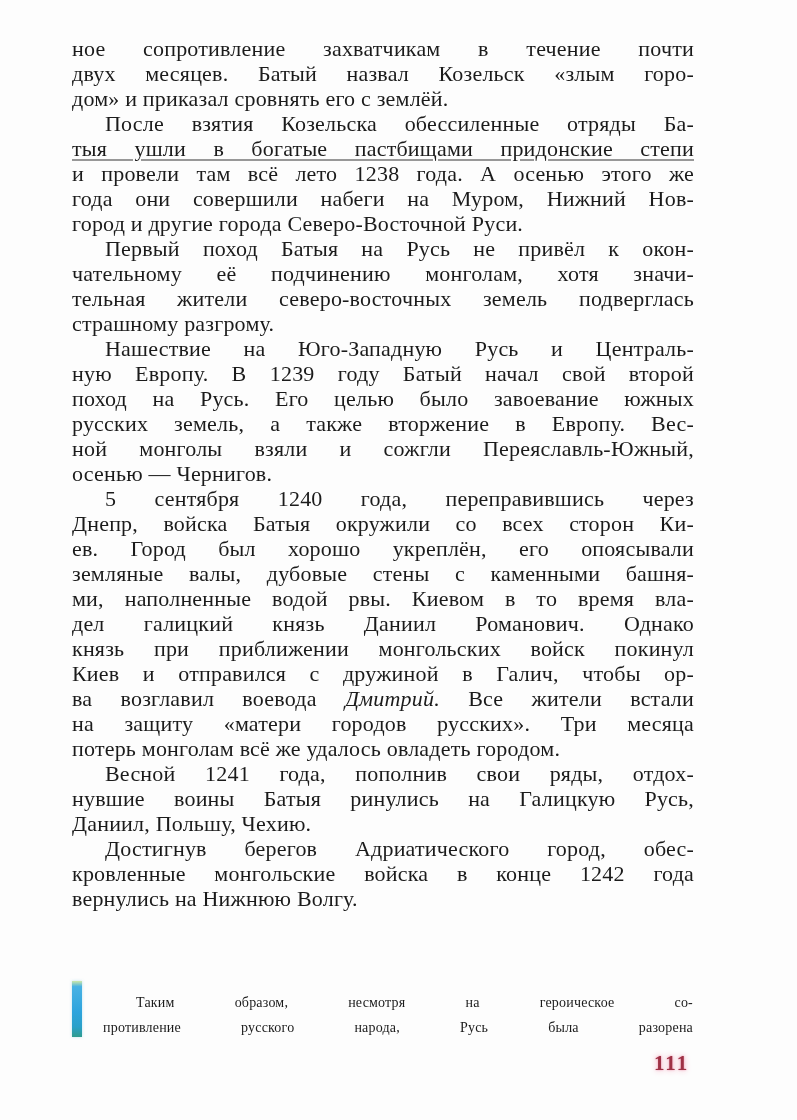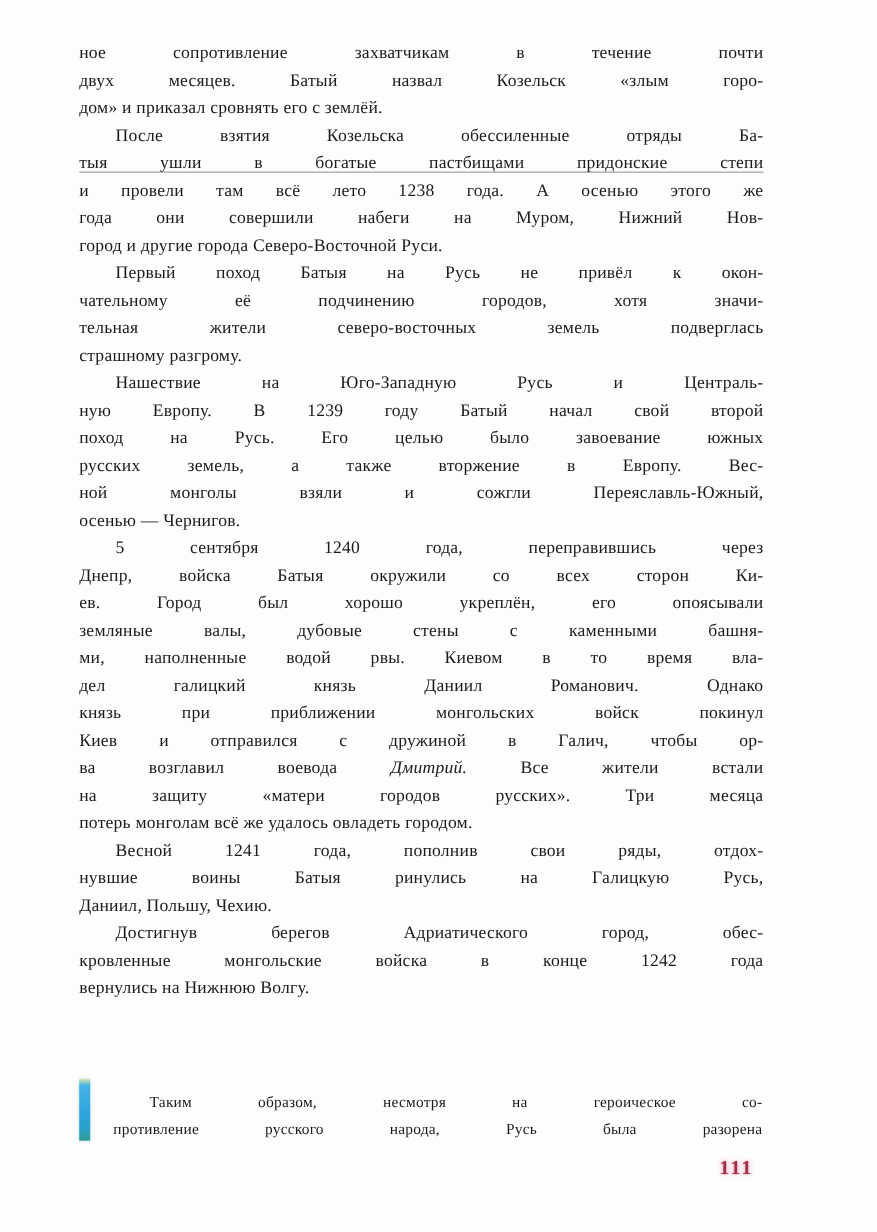--- a/index.html
+++ b/index.html
@@ -15,21 +15,21 @@
     background: #fdfdfd;
     font-family: "Liberation Serif", "DejaVu Serif", serif;
     color: #1b1b1b;
     overflow: hidden;
   }
   .text-block {
     position: absolute;
     left: 72px;
     top: 36px;
     width: 622px;
-    font-size: 16px;
+    font-size: 22px;
     line-height: 25px;
     letter-spacing: 0.2px;
   }
   .para { margin: 0; padding: 0; }
   .line {
     text-align: justify;
     text-align-last: justify;
   }
   .line.last {
     text-align-last: left;
@@ -64,21 +64,21 @@
       #48b2e4 10%,
       #2ea4dd 55%,
       #2aa0c9 82%,
       #2f9c8e 100%);
     box-shadow: 0 0 3px rgba(120, 200, 230, 0.5);
   }
   .page-number {
     position: absolute;
     left: 654px;
     top: 1051px;
-    font-size: 18px;
+    font-size: 21px;
     font-weight: bold;
     letter-spacing: 2px;
     color: #9e3145;
     text-shadow: 0 0 6px rgba(243, 160, 185, 0.95), 0 0 2px rgba(230, 120, 150, 0.8);
   }
 </style>
 </head>
 <body>
 
 <div class="page">
@@ -90,21 +90,21 @@
       </div>
       <div class="para">
         <div class="line indent"><span>После взятия Козельска обессиленные отряды Ба-</span></div>
         <div class="line"><span class="seg-u">тыя ушли в богатые пастбищами придонские степи</span></div>
         <div class="line"><span>и провели там всё лето 1238 года. А осенью этого же</span></div>
         <div class="line"><span>года они совершили набеги на Муром, Нижний Нов-</span></div>
         <div class="line last"><span>город и другие города Северо-Восточной Руси.</span></div>
       </div>
       <div class="para">
         <div class="line indent"><span>Первый поход Батыя на Русь не привёл к окон-</span></div>
-        <div class="line"><span>чательному её подчинению городов, хотя значи-</span></div>
+        <div class="line"><span>чательному её подчинению монголам, хотя значи-</span></div>
         <div class="line"><span>тельная жители северо-восточных земель подверглась</span></div>
         <div class="line last"><span>страшному разгрому.</span></div>
       </div>
       <div class="para">
         <div class="line indent"><span class="seg-b">Нашествие на Юго-Западную Русь и Централь-</span></div>
         <div class="line"><span class="seg-b">ную Европу.</span><span> В 1239 году Батый начал свой второй</span></div>
         <div class="line"><span>поход на Русь. Его целью было завоевание южных</span></div>
         <div class="line"><span>русских земель, а также вторжение в Европу. Вес-</span></div>
         <div class="line"><span>ной монголы взяли и сожгли Переяславль-Южный,</span></div>
         <div class="line last"><span>осенью — Чернигов.</span></div>

